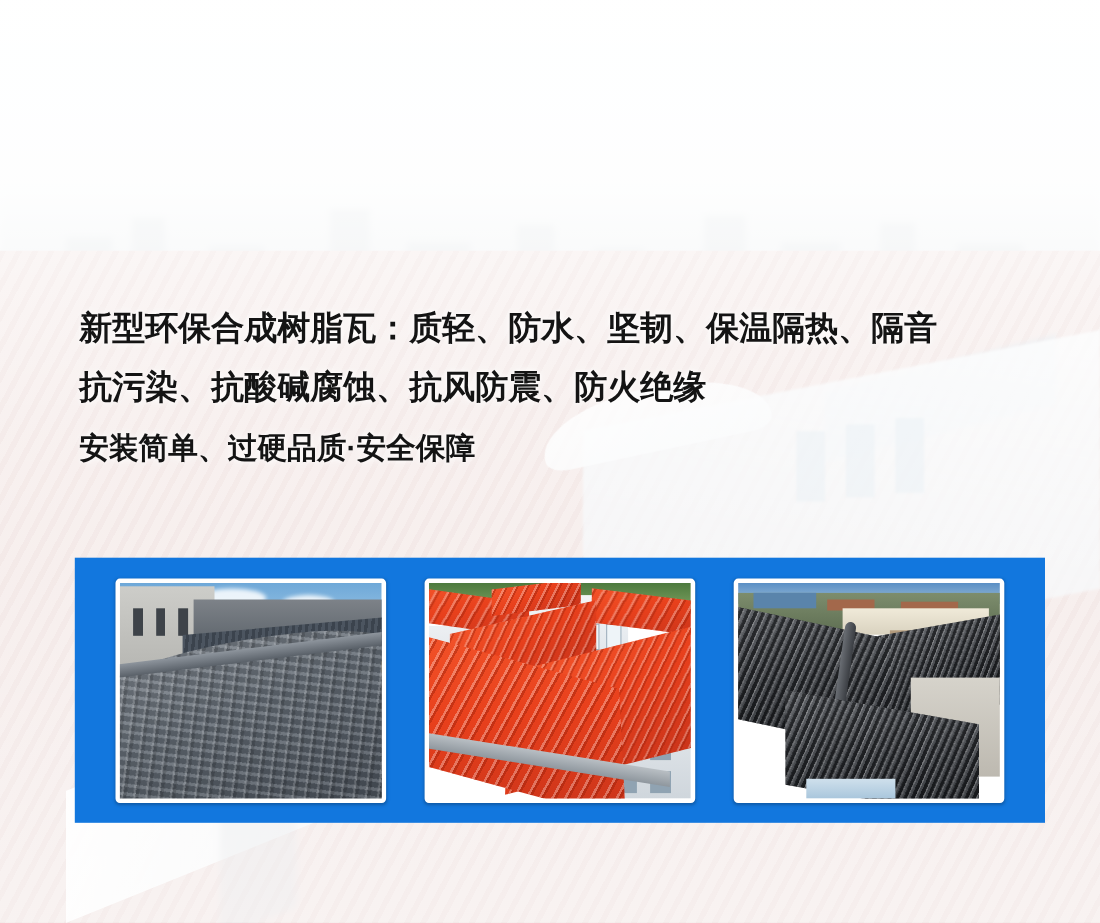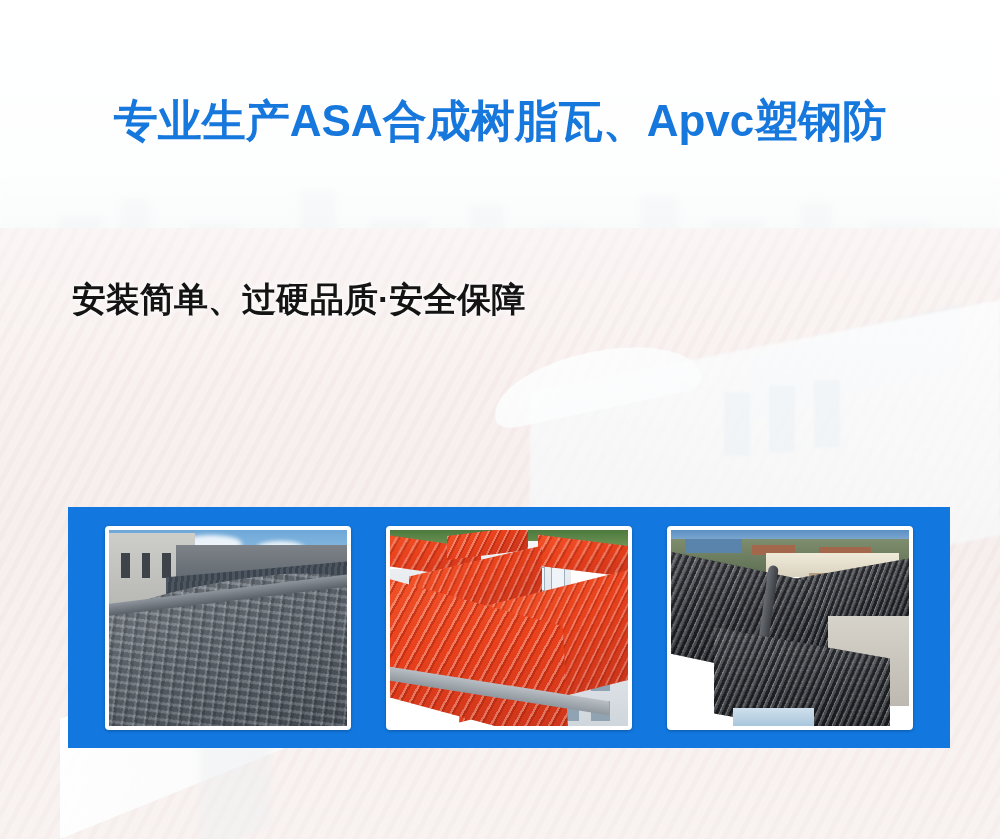--- a/index.html
+++ b/index.html
@@ -124,21 +124,21 @@
   .sub-line{
     display:block;
     color:#141414;
     font-weight:bold;
     font-size:30px;
     line-height:54px;
     white-space:nowrap;
     text-shadow:0 0 5px rgba(255,255,255,.9), 0 0 10px rgba(255,255,255,.75);
   }
   .sub-line.small{
-    font-size:34px;
+    font-size:27px;
   }
 
   
   .gallery{
     position:absolute;
     left:68px; top:507px; width:882px; height:241px;
     background:#1277de;
     z-index:4;
     display:flex;
     align-items:center;
@@ -275,24 +275,25 @@
   <div class="bg-window" style="right:205px;top:386px;width:26px;height:66px;"></div>
   <div class="bg-window" style="right:160px;top:380px;width:26px;height:68px;"></div>
 
   <div class="bg-eave"></div>
   <div class="bg-eaveshadow"></div>
 
   <div class="bg-veil"></div>
 </div>
 
 <div class="headline">
-  <span class="hl-line">专业生产ASA合成树脂瓦、Apvc塑钢防</span>
 </div>
 
 <div class="sublines">
+  <span class="sub-line">新型环保合成树脂瓦：质轻、防水、坚韧、保温隔热、隔音</span>
+  <span class="sub-line">抗污染、抗酸碱腐蚀、抗风防震、防火绝缘</span>
   <span class="sub-line small">安装简单、过硬品质·安全保障</span>
 </div>
 
 <div class="gallery">
 
   <div class="photo">
     <div class="inner">
       <div class="p1-sky"></div>
       <div class="p1-cloud" style="left:30%;top:3%;width:26%;height:9%;"></div>
       <div class="p1-cloud" style="left:62%;top:6%;width:20%;height:7%;"></div>

